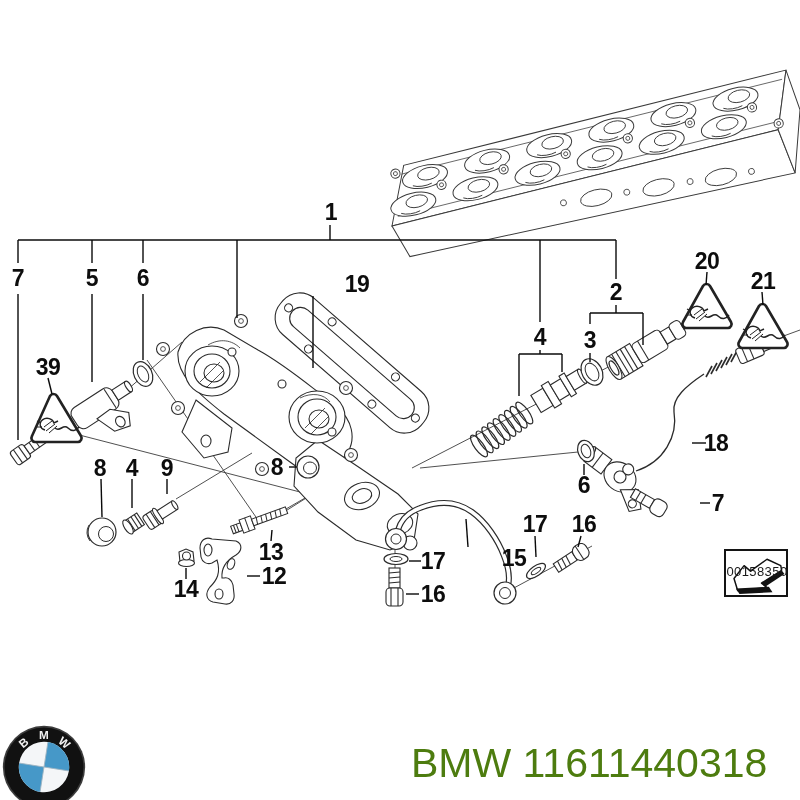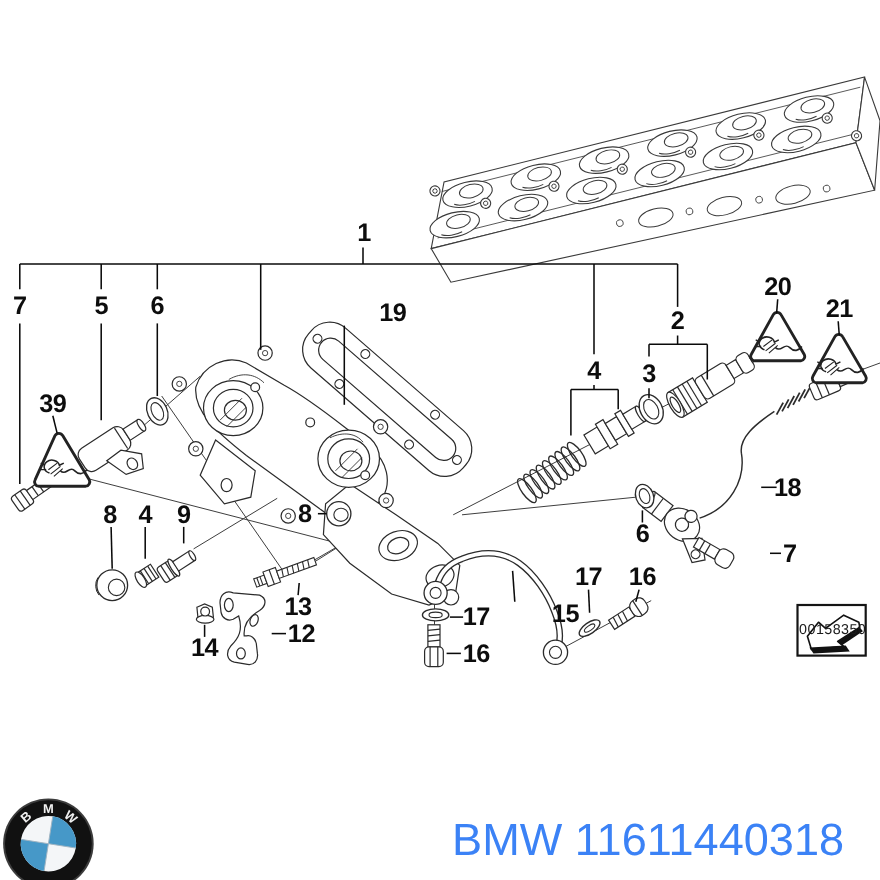--- a/index.html
+++ b/index.html
@@ -3,21 +3,21 @@
 <meta charset="utf-8">
 <style>
   html,body{margin:0;padding:0}
   body{width:800px;height:800px;position:relative;background:#ffffff;overflow:hidden;
        font-family:"Liberation Sans",sans-serif}
   #art{position:absolute;left:0;top:0}
   .callout{position:absolute;transform:translate(-50%,-50%);
            font:700 23px "Liberation Sans",sans-serif;color:#0d0d0d;letter-spacing:-0.5px;
            white-space:nowrap}
   #footer-text{position:absolute;left:411px;top:740px;font:400 41px "Liberation Sans",sans-serif;
-               color:#3b82f6;white-space:nowrap;letter-spacing:0px}
+               color:#4d7c0f;white-space:nowrap;letter-spacing:0px}
   #stamp-box{position:absolute;left:724px;top:549px;width:64px;height:48px;
              border:2px solid #141414;box-sizing:border-box;background:#fff}
   #stamp-code{position:absolute;left:719px;top:564px;width:76px;text-align:center;
               font:400 13px "Liberation Sans",sans-serif;color:#1a1a1a;letter-spacing:0.4px}
   #bmw-logo{position:absolute;left:2px;top:725px}
 </style>
 </head>
 <body>
 
 <svg id="art" width="800" height="800" viewBox="0 0 800 800">

